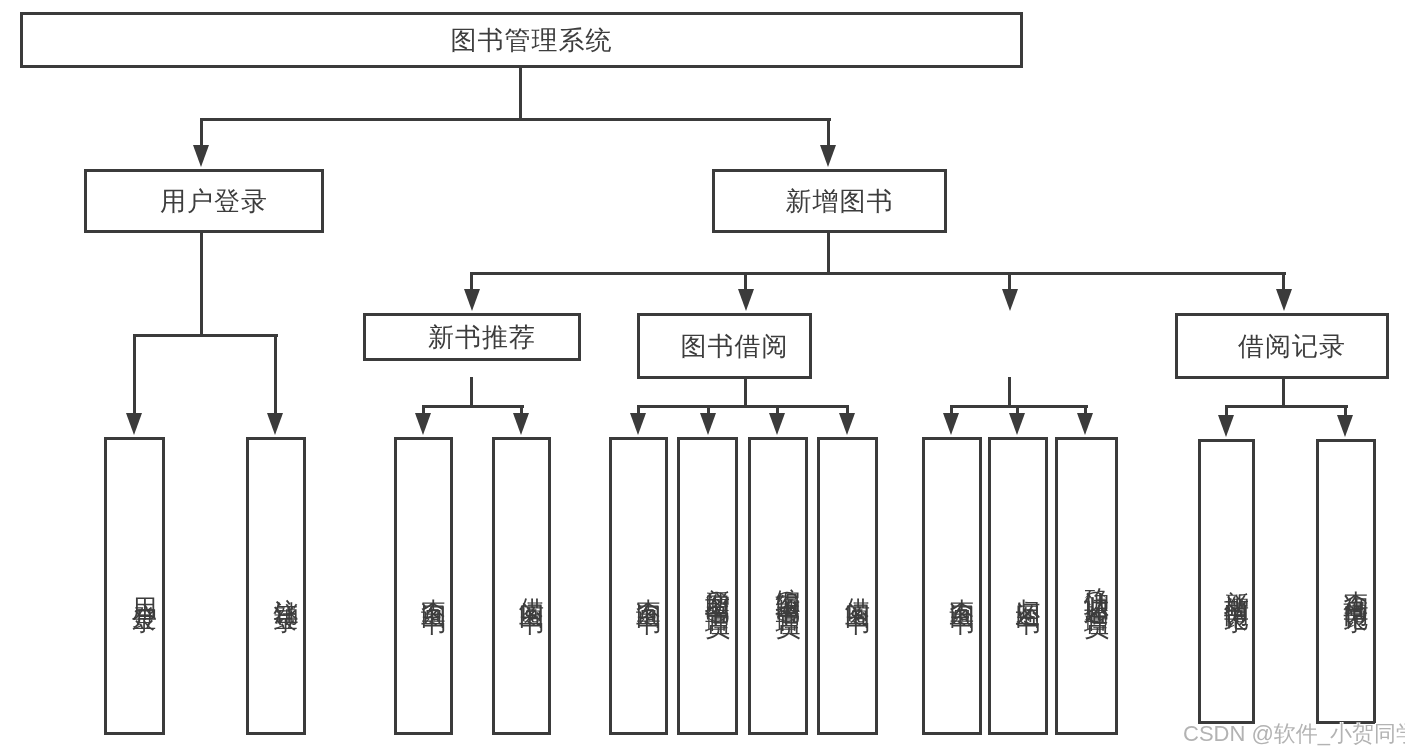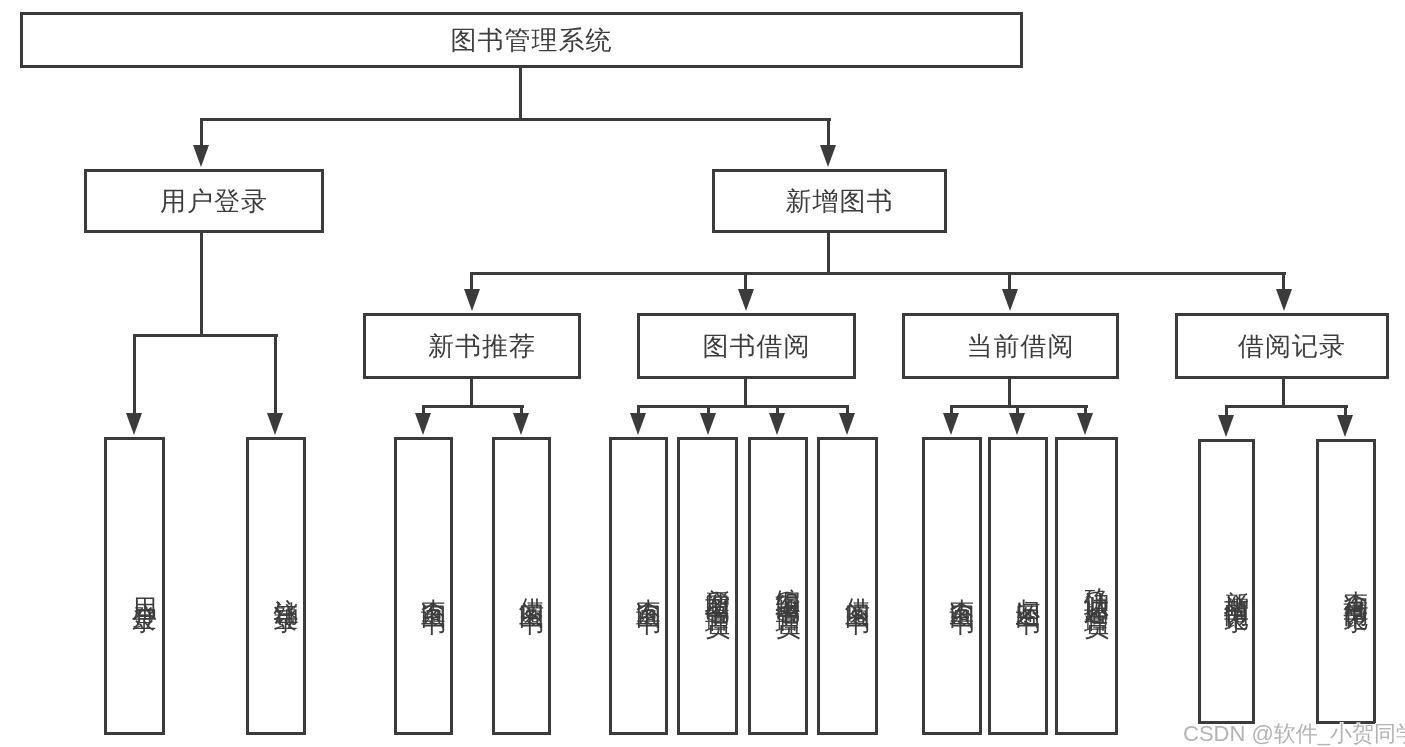--- a/index.html
+++ b/index.html
@@ -63,28 +63,25 @@
   <div class="hline" style="left:470px;top:272px;width:816px;"></div>
   <div class="vline" style="left:470px;top:272px;height:18px;"></div>
   <div class="arrow" style="left:464px;top:289px;"></div>
   <div class="vline" style="left:744px;top:272px;height:18px;"></div>
   <div class="arrow" style="left:738px;top:289px;"></div>
   <div class="vline" style="left:1008px;top:272px;height:18px;"></div>
   <div class="arrow" style="left:1002px;top:289px;"></div>
   <div class="vline" style="left:1282px;top:272px;height:18px;"></div>
   <div class="arrow" style="left:1276px;top:289px;"></div>
 
-  <div class="box" style="left:363px;top:313px;width:218px;height:66px;">
+  <div class="box" style="left:363px;top:313px;width:218px;height:48px;">
     <span class="hlabel">新书推荐</span>
   </div>
-  <div class="box" style="left:637px;top:313px;width:219px;height:66px;">
+  <div class="box" style="left:637px;top:313px;width:175px;height:66px;">
     <span class="hlabel">图书借阅</span>
-  </div>
-  <div class="box" style="left:902px;top:313px;width:217px;height:66px;">
-    <span class="hlabel">当前借阅</span>
   </div>
   <div class="box" style="left:1175px;top:313px;width:214px;height:66px;">
     <span class="hlabel">借阅记录</span>
   </div>
 
   <div class="vline" style="left:470px;top:377px;height:30px;"></div>
   <div class="hline" style="left:422px;top:405px;width:102px;"></div>
   <div class="vline" style="left:422px;top:405px;height:10px;"></div>
   <div class="arrow" style="left:415px;top:413px;"></div>
   <div class="vline" style="left:520px;top:405px;height:10px;"></div>

